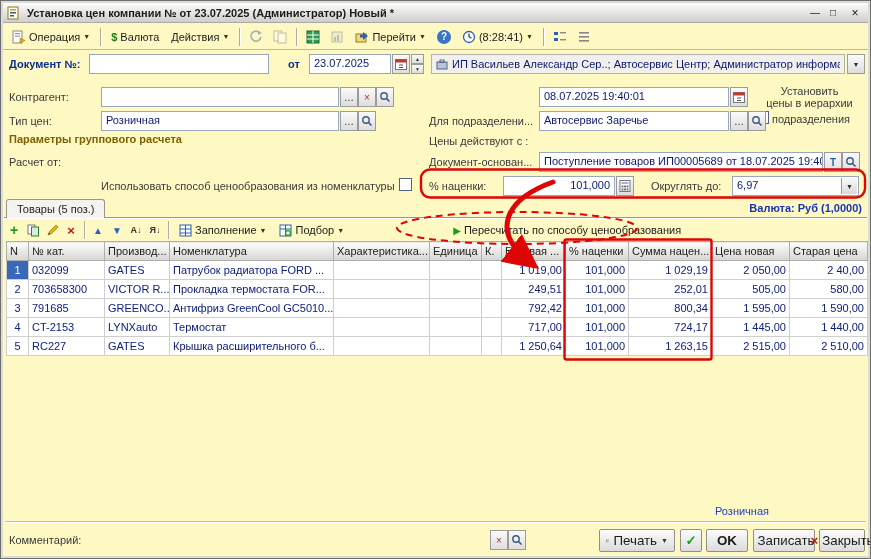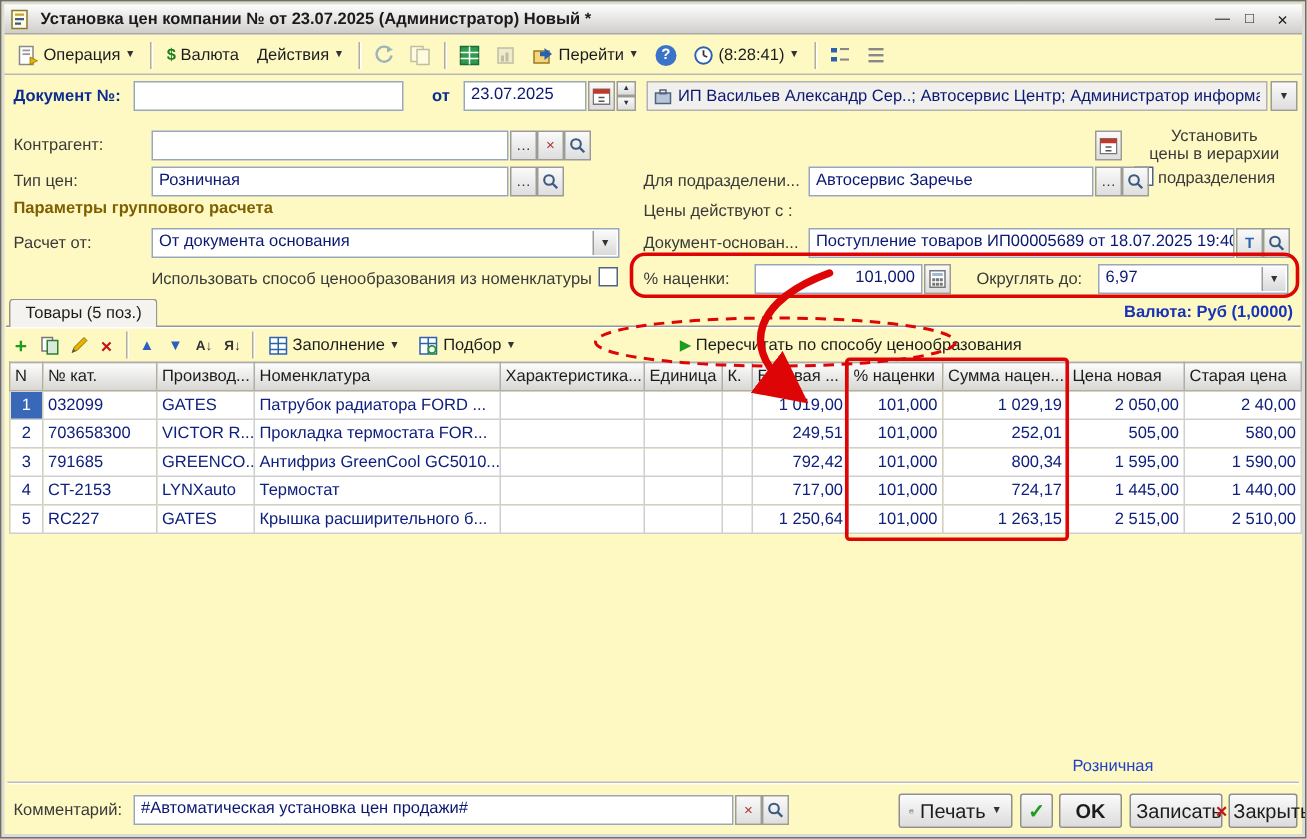--- a/index.html
+++ b/index.html
@@ -206,20 +206,21 @@
   <div class="inp" style="left:100px;top:86px;width:238px;"></div>
   <button class="fbtn" style="left:339px;top:86px;">…</button>
   <button class="fbtn" style="left:357px;top:86px;color:#a33;">×</button>
   <button class="fbtn" style="left:375px;top:86px;">
     <svg width="12" height="12" viewBox="0 0 12 12">
         <circle cx="5" cy="5" r="3.2" fill="none" stroke="#3b5a82" stroke-width="1.4"></circle>
         <line x1="7.5" y1="7.5" x2="10.5" y2="10.5" stroke="#3b5a82" stroke-width="1.6"></line>
       </svg>
   </button>
   <span class="lbl" style="left:428px;top:90px;margin-top:44px;">Цены действуют с :</span>
+  <div class="inp" style="left:538px;top:86px;width:190px;">08.07.2025 19:40:01</div>
   <button class="fbtn" style="left:729px;top:86px;">
     <svg width="12" height="12" viewBox="0 0 12 12">
         <rect x="0.5" y="1.5" width="11" height="10" fill="#fff" stroke="#777"></rect>
         <rect x="0.5" y="1.5" width="11" height="3" fill="#c0392b"></rect>
         <line x1="4" y1="7" x2="8" y2="7" stroke="#555"></line>
         <line x1="4" y1="9.5" x2="8" y2="9.5" stroke="#555"></line>
       </svg>
   </button>
   <div style="position:absolute;left:752px;top:84px;width:113px;text-align:center;">
     <div class="lbl" style="position:static;">Установить</div>
@@ -245,26 +246,20 @@
   <button class="fbtn" style="left:747px;top:110px;">
     <svg width="12" height="12" viewBox="0 0 12 12">
         <circle cx="5" cy="5" r="3.2" fill="none" stroke="#3b5a82" stroke-width="1.4"></circle>
         <line x1="7.5" y1="7.5" x2="10.5" y2="10.5" stroke="#3b5a82" stroke-width="1.6"></line>
       </svg>
   </button>
 
   <span class="sect" style="left:8px;top:132px;">Параметры группового расчета</span>
 
   <span class="lbl" style="left:8px;top:155px;">Расчет от:</span>
-  <div class="inp" style="left:100px;top:151px;width:312px;padding-right:18px;">
-    <span>От документа основания</span>
-    <span class="combo-arrow">
-        <span class="caret">▼</span>
-      </span>
-  </div>
   <span class="lbl" style="left:428px;top:155px;">Документ-основан...</span>
   <div class="inp" style="left:538px;top:151px;width:284px;">Поступление товаров ИП00005689 от 18.07.2025 19:40:0(</div>
   <button class="fbtn" style="left:823px;top:151px;font-weight:bold;color:#2a62ae;">T</button>
   <button class="fbtn" style="left:841px;top:151px;">
     <svg width="12" height="12" viewBox="0 0 12 12">
         <circle cx="5" cy="5" r="3.2" fill="none" stroke="#3b5a82" stroke-width="1.4"></circle>
         <line x1="7.5" y1="7.5" x2="10.5" y2="10.5" stroke="#3b5a82" stroke-width="1.6"></line>
       </svg>
   </button>
 
@@ -447,21 +442,20 @@
           <td class="num">2 515,00</td>
           <td class="num">2 510,00</td>
         </tr>
       </tbody>
   </table>
 
   <span id="price-type-footer">Розничная</span>
   <div id="bottom-sep"></div>
 
   <span class="lbl" style="left:8px;top:533px;">Комментарий:</span>
-  <div class="inp" style="left:88px;top:529px;width:400px;">#Автоматическая установка цен продажи#</div>
   <button class="fbtn" style="left:489px;top:529px;color:#a33;">×</button>
   <button class="fbtn" style="left:507px;top:529px;">
     <svg width="12" height="12" viewBox="0 0 12 12">
         <circle cx="5" cy="5" r="3.2" fill="none" stroke="#3b5a82" stroke-width="1.4"></circle>
         <line x1="7.5" y1="7.5" x2="10.5" y2="10.5" stroke="#3b5a82" stroke-width="1.6"></line>
       </svg>
   </button>
 
   <button class="pbtn" style="left:598px;top:528px;width:76px;">
     <svg width="13" height="12" viewBox="0 0 13 12">

